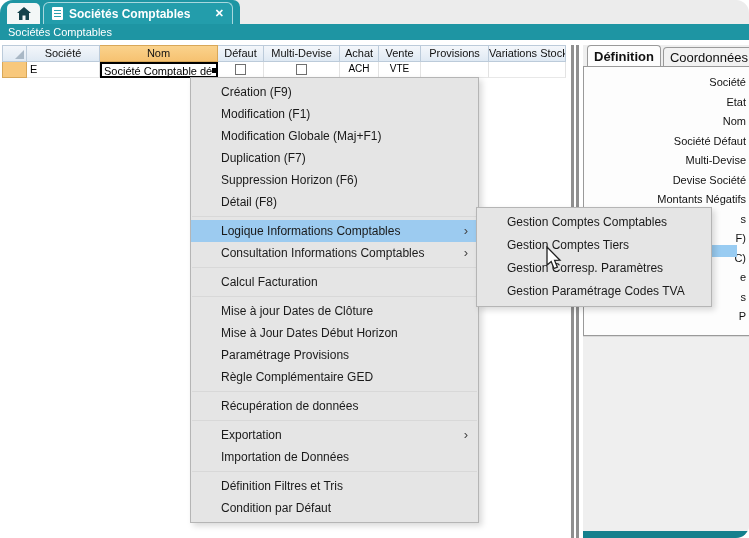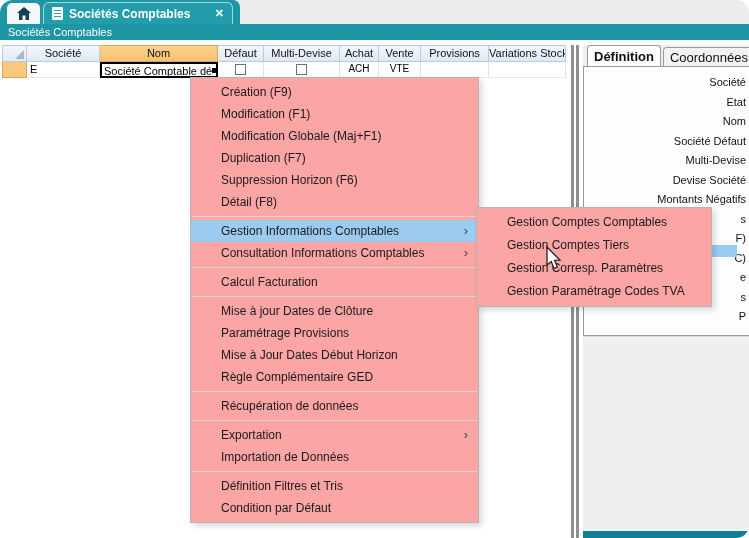--- a/index.html
+++ b/index.html
@@ -46,21 +46,21 @@
   .rtabs { position:absolute; left:0; top:0; height:22px; display:flex; align-items:flex-end; padding-left:4px; width:200px; }
   .rtab { border:1px solid #9A9A9A; border-bottom:none; border-radius:4px 4px 0 0; background:#F2F2F2; font-size:13px; padding:2px 6px 2px 6px; margin-right:2px; white-space:nowrap; color:#111; }
   .rtab.active { background:#FDFDFD; font-weight:bold; padding-top:3px; padding-bottom:3px; }
   .rcontent { position:absolute; left:0; top:21px; width:170px; height:270px; background:#FDFDFD; border:1px solid #9A9A9A; border-right:none; padding-top:6px; }
   .rlabel { height:19.5px; line-height:19.5px; font-size:11px; text-align:right; padding-right:7px; color:#111; white-space:nowrap; }
   .rsel { position:absolute; left:126px; top:200px; width:28px; height:12px; background:#99CCF2; }
   .rgray { position:absolute; left:0; top:291px; width:166px; height:195px; background:#EFEFEF; border-top:1px solid #DADADA; }
   .rteal { position:absolute; left:0; bottom:0; width:166px; height:7px; background:#15808D; }
 
   
-  .menu { position:absolute; background:#fca5a5; border:1px solid #B5B5B5; box-shadow:3px 3px 6px rgba(0,0,0,0.15); padding:3px 0; z-index:5; }
+  .menu { position:absolute; background:#e5e5e5; border:1px solid #B5B5B5; box-shadow:3px 3px 6px rgba(0,0,0,0.15); padding:3px 0; z-index:5; }
   .ctx { left:190px; top:77px; width:289px; }
   .sub { left:476px; top:207px; width:236px; z-index:6; }
   .mi { position:relative; height:22px; line-height:22px; padding-left:30px; font-size:12px; color:#1a1a1a; white-space:nowrap; }
   .sub .mi { height:23px; line-height:23px; }
   .mi.hl { background:#9CCBF0; }
   .mi-arrow { position:absolute; right:10px; top:0; font-size:13px; color:#444; }
   .msep { height:1px; background:#D8D8D8; margin:3px 1px; }
   .match { background:#8CC556; padding:2px 6px; }
 
   
@@ -154,28 +154,28 @@
   </div>
 
   <div class="menu ctx">
     <div class="mi"><span>Création (F9)</span></div>
     <div class="mi"><span>Modification (F1)</span></div>
     <div class="mi"><span>Modification Globale (Maj+F1)</span></div>
     <div class="mi"><span>Duplication (F7)</span></div>
     <div class="mi"><span>Suppression Horizon (F6)</span></div>
     <div class="mi"><span>Détail (F8)</span></div>
     <div class="msep"></div>
-    <div class="mi hl"><span>Gestion Informations Comptables</span><span class="mi-arrow">›</span></div>
+    <div class="mi hl"><span>Logique Informations Comptables</span><span class="mi-arrow">›</span></div>
     <div class="mi"><span>Consultation Informations Comptables</span><span class="mi-arrow">›</span></div>
     <div class="msep"></div>
     <div class="mi"><span>Calcul Facturation</span></div>
     <div class="msep"></div>
     <div class="mi"><span>Mise à jour Dates de Clôture</span></div>
+    <div class="mi"><span>Mise à Jour Dates Début Horizon</span></div>
     <div class="mi"><span>Paramétrage Provisions</span></div>
-    <div class="mi"><span>Mise à Jour Dates Début Horizon</span></div>
     <div class="mi"><span>Règle Complémentaire GED</span></div>
     <div class="msep"></div>
     <div class="mi"><span>Récupération de données</span></div>
     <div class="msep"></div>
     <div class="mi"><span>Exportation</span><span class="mi-arrow">›</span></div>
     <div class="mi"><span>Importation de Données</span></div>
     <div class="msep"></div>
     <div class="mi"><span>Définition Filtres et Tris</span></div>
     <div class="mi"><span>Condition par Défaut</span></div>
   </div>

